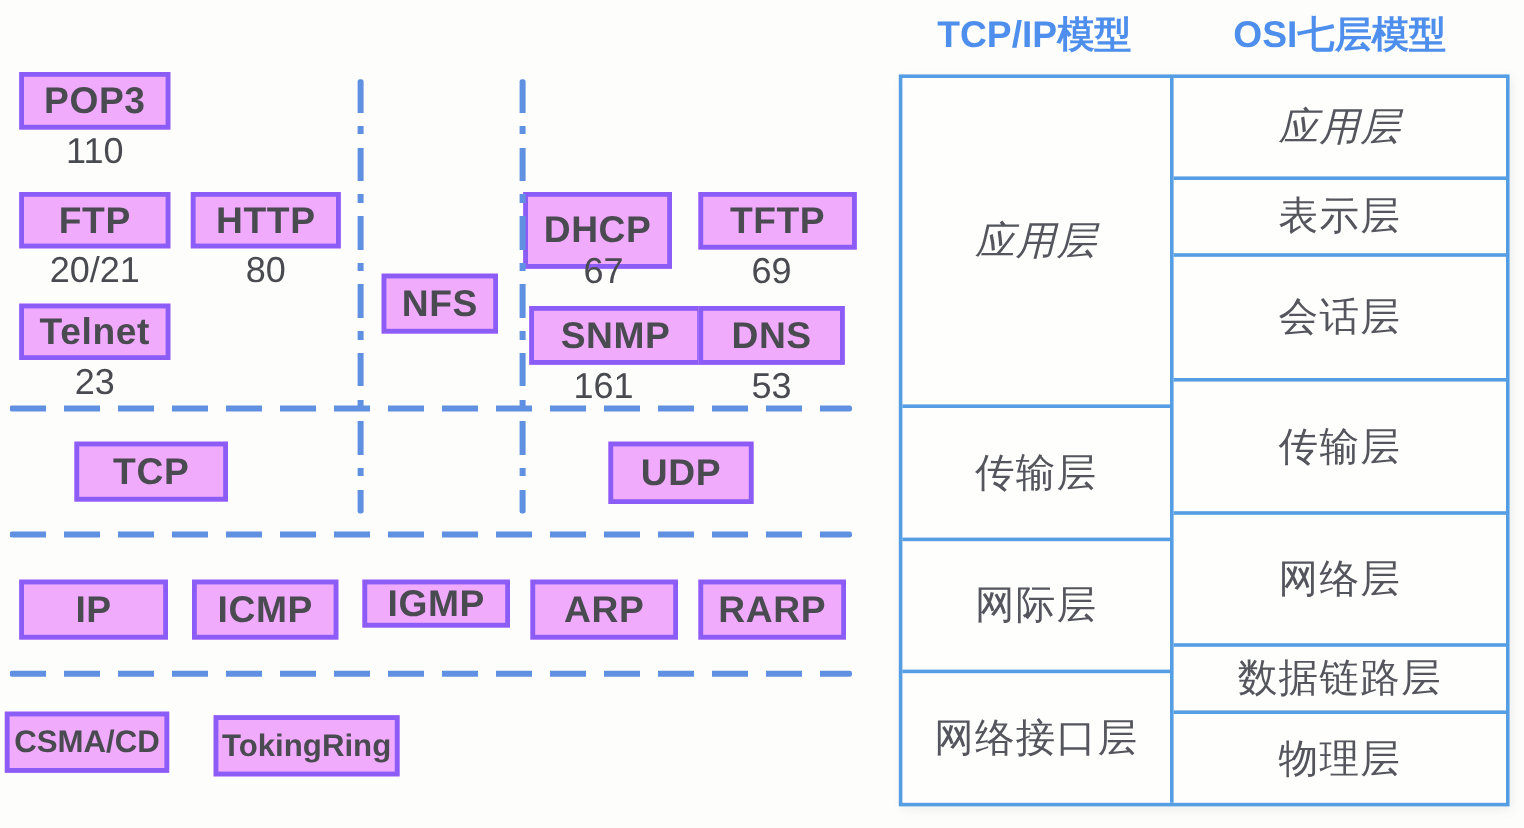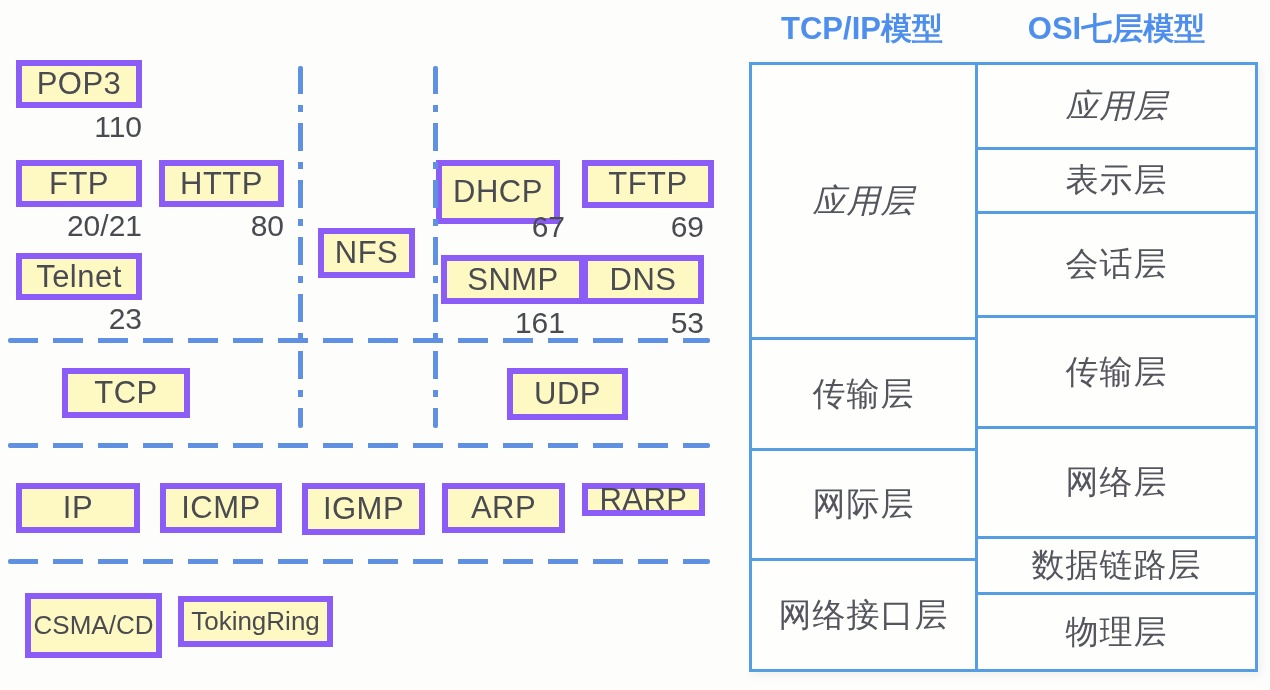--- a/index.html
+++ b/index.html
@@ -4,27 +4,27 @@
 <style>
   html,body{margin:0;padding:0;background:#ffffff;}
   .page{
     position:relative;width:1270px;height:690px;overflow:hidden;
     background:#fdfdfb;
     font-family:"Liberation Sans","DejaVu Sans",sans-serif;
   }
   
   .pbox{
     position:absolute;box-sizing:border-box;
-    border:6px solid #8b5cf6;background:#fef9c3;
+    border:4px solid #8b5cf6;background:#f0abfc;
     display:flex;align-items:center;justify-content:center;
-    font-size:31px;color:#4a4b51;letter-spacing:0.5px;
+    font-size:31px;color:#4a4b51;letter-spacing:0.5px;font-weight:bold;
   }
   .pbox.small{font-size:26px;letter-spacing:0;}
   .port{
-    position:absolute;text-align:right;
+    position:absolute;text-align:center;
     font-size:30px;color:#4a4b51;line-height:34px;height:34px;
   }
   
   .hdash{
     position:absolute;height:5px;left:8px;width:702px;
     background:repeating-linear-gradient(90deg,#5f90e2 0 30px,rgba(0,0,0,0) 30px 45px);
     border-radius:2px;
   }
   
   .vline{
@@ -91,27 +91,27 @@
 
   <div class="hdash" style="top:338px"></div>
 
   <div class="pbox" style="left:62px;top:368px;width:128px;height:50px">TCP</div>
   <div class="pbox" style="left:507px;top:368px;width:121px;height:52px">UDP</div>
 
   <div class="hdash" style="top:443px"></div>
 
   <div class="pbox" style="left:16px;top:483px;width:124px;height:50px">IP</div>
   <div class="pbox" style="left:160px;top:483px;width:122px;height:50px">ICMP</div>
-  <div class="pbox" style="left:302px;top:483px;width:123px;height:52px">IGMP</div>
+  <div class="pbox" style="left:302px;top:483px;width:123px;height:40px">IGMP</div>
   <div class="pbox" style="left:442px;top:483px;width:123px;height:50px">ARP</div>
-  <div class="pbox" style="left:582px;top:483px;width:123px;height:33px">RARP</div>
+  <div class="pbox" style="left:582px;top:483px;width:123px;height:50px">RARP</div>
 
   <div class="hdash" style="top:559px"></div>
 
-  <div class="pbox small" style="left:25px;top:593px;width:137px;height:65px">CSMA/CD</div>
+  <div class="pbox small" style="left:4px;top:593px;width:137px;height:51px">CSMA/CD</div>
   <div class="pbox small" style="left:178px;top:596px;width:155px;height:51px">TokingRing</div>
 
   <div class="model-header" style="left:749px;width:226px">TCP/IP模型</div>
   <div class="model-header" style="left:975px;width:283px">OSI七层模型</div>
 
   <div class="model-table">
     <div class="col-left">
       <div class="cell first" style="height:272px">应用层</div>
       <div class="cell" style="height:111px">传输层</div>
       <div class="cell" style="height:110px">网际层</div>

